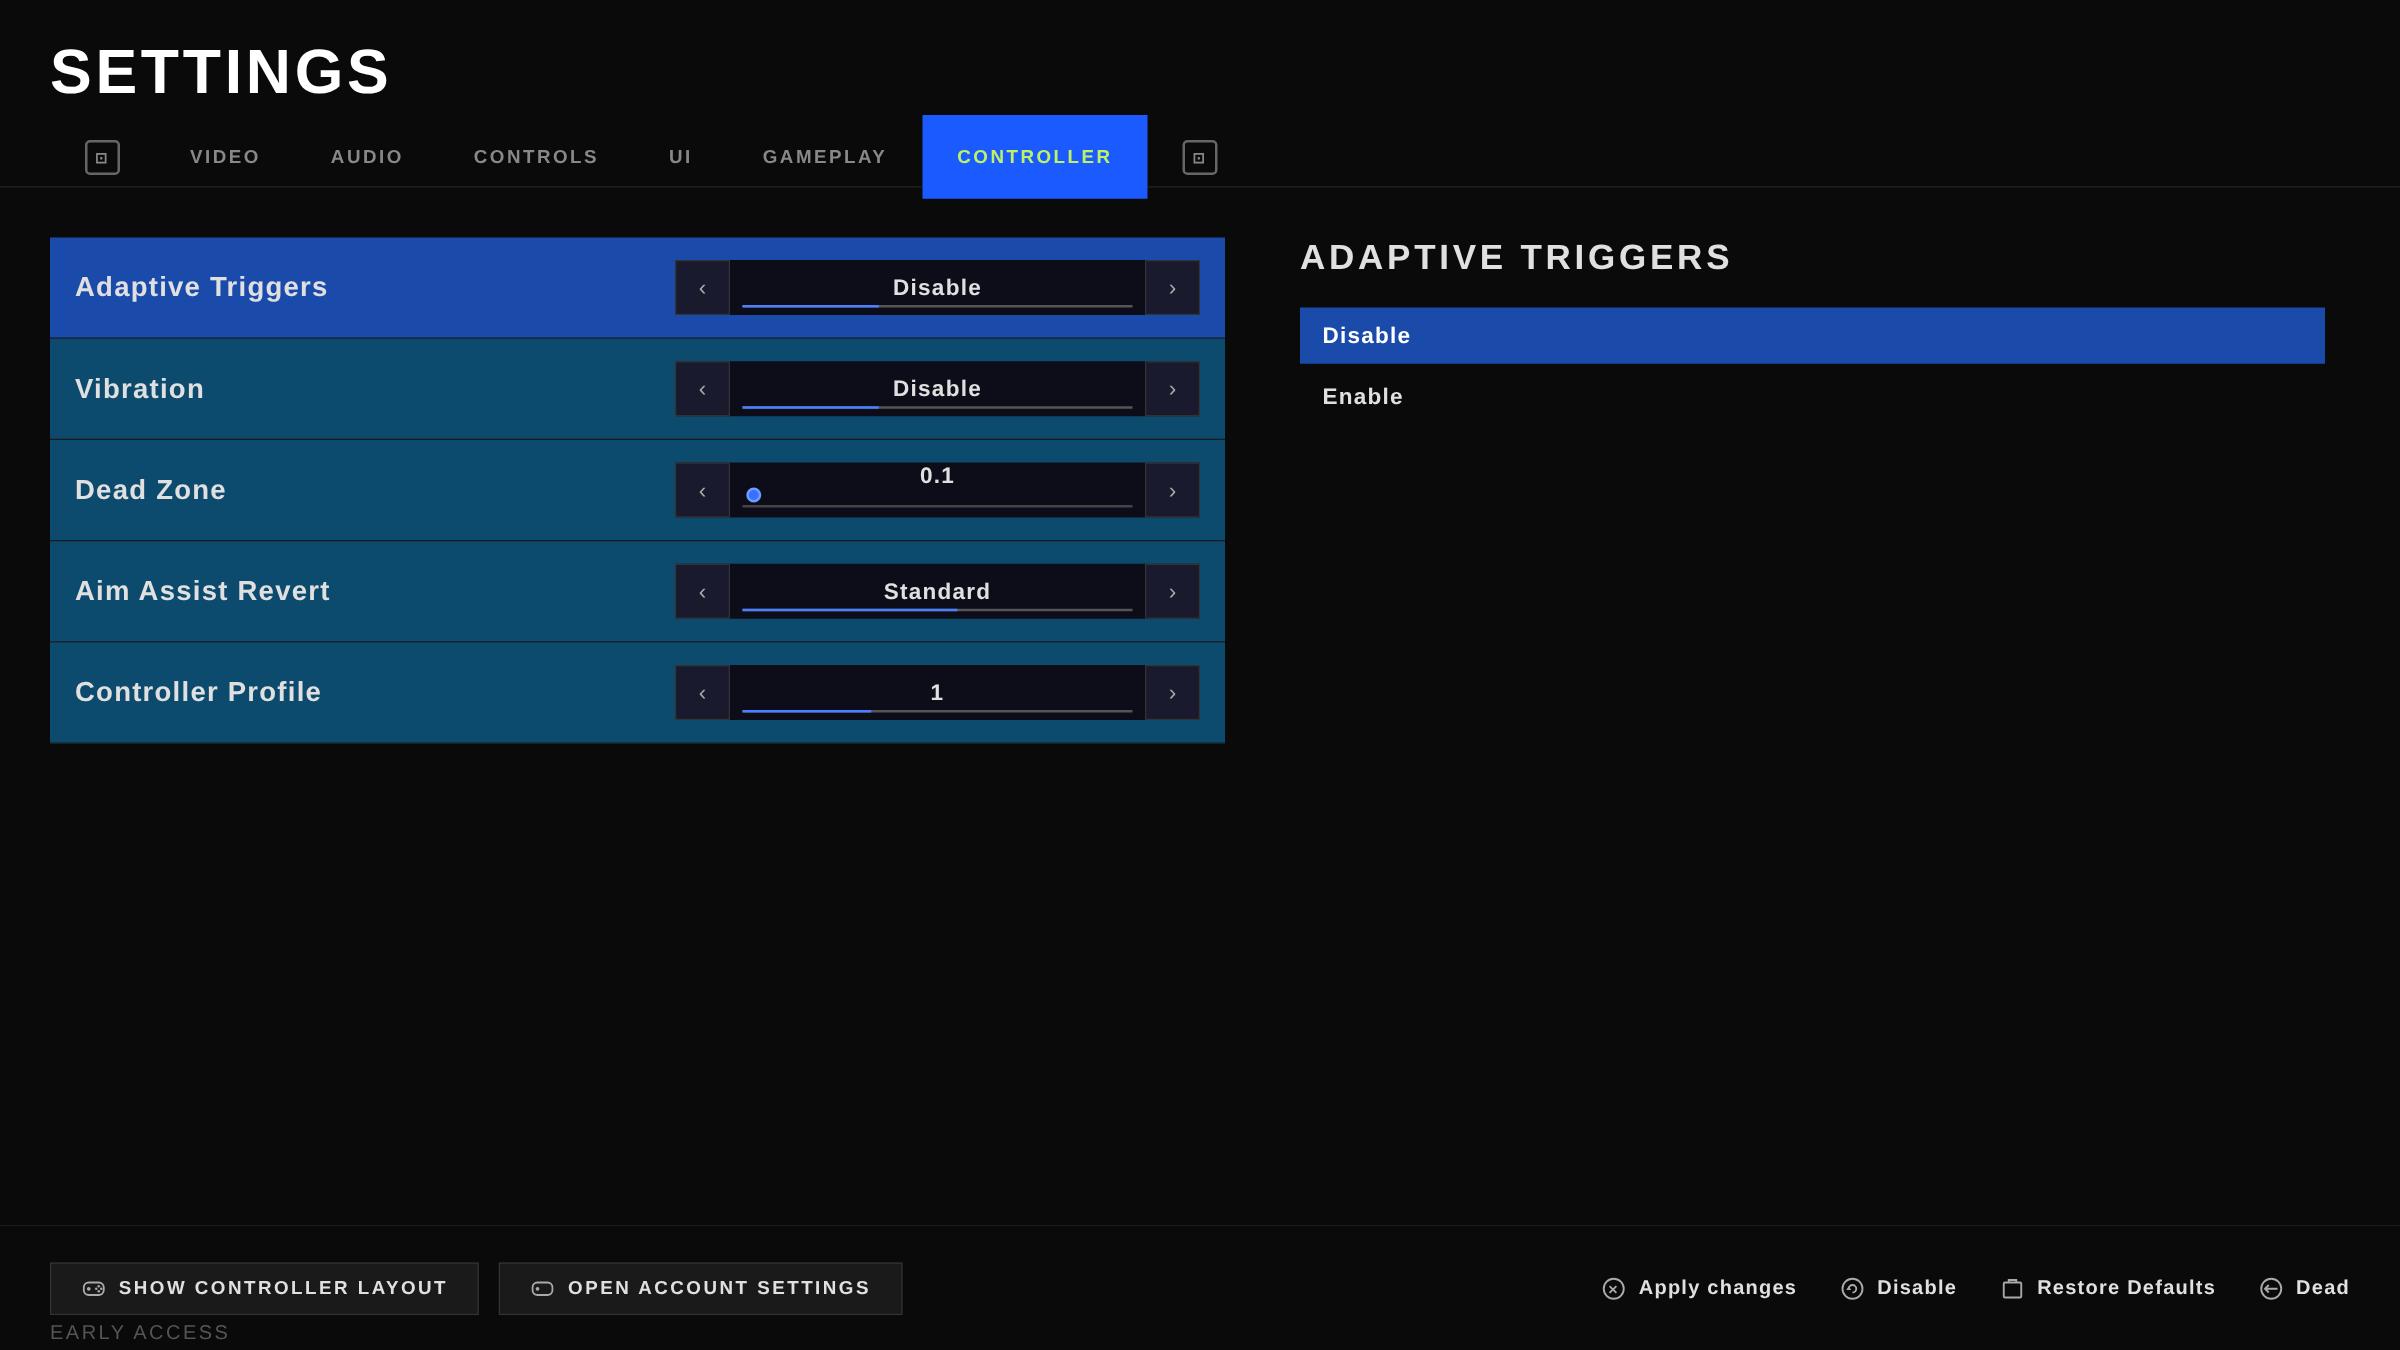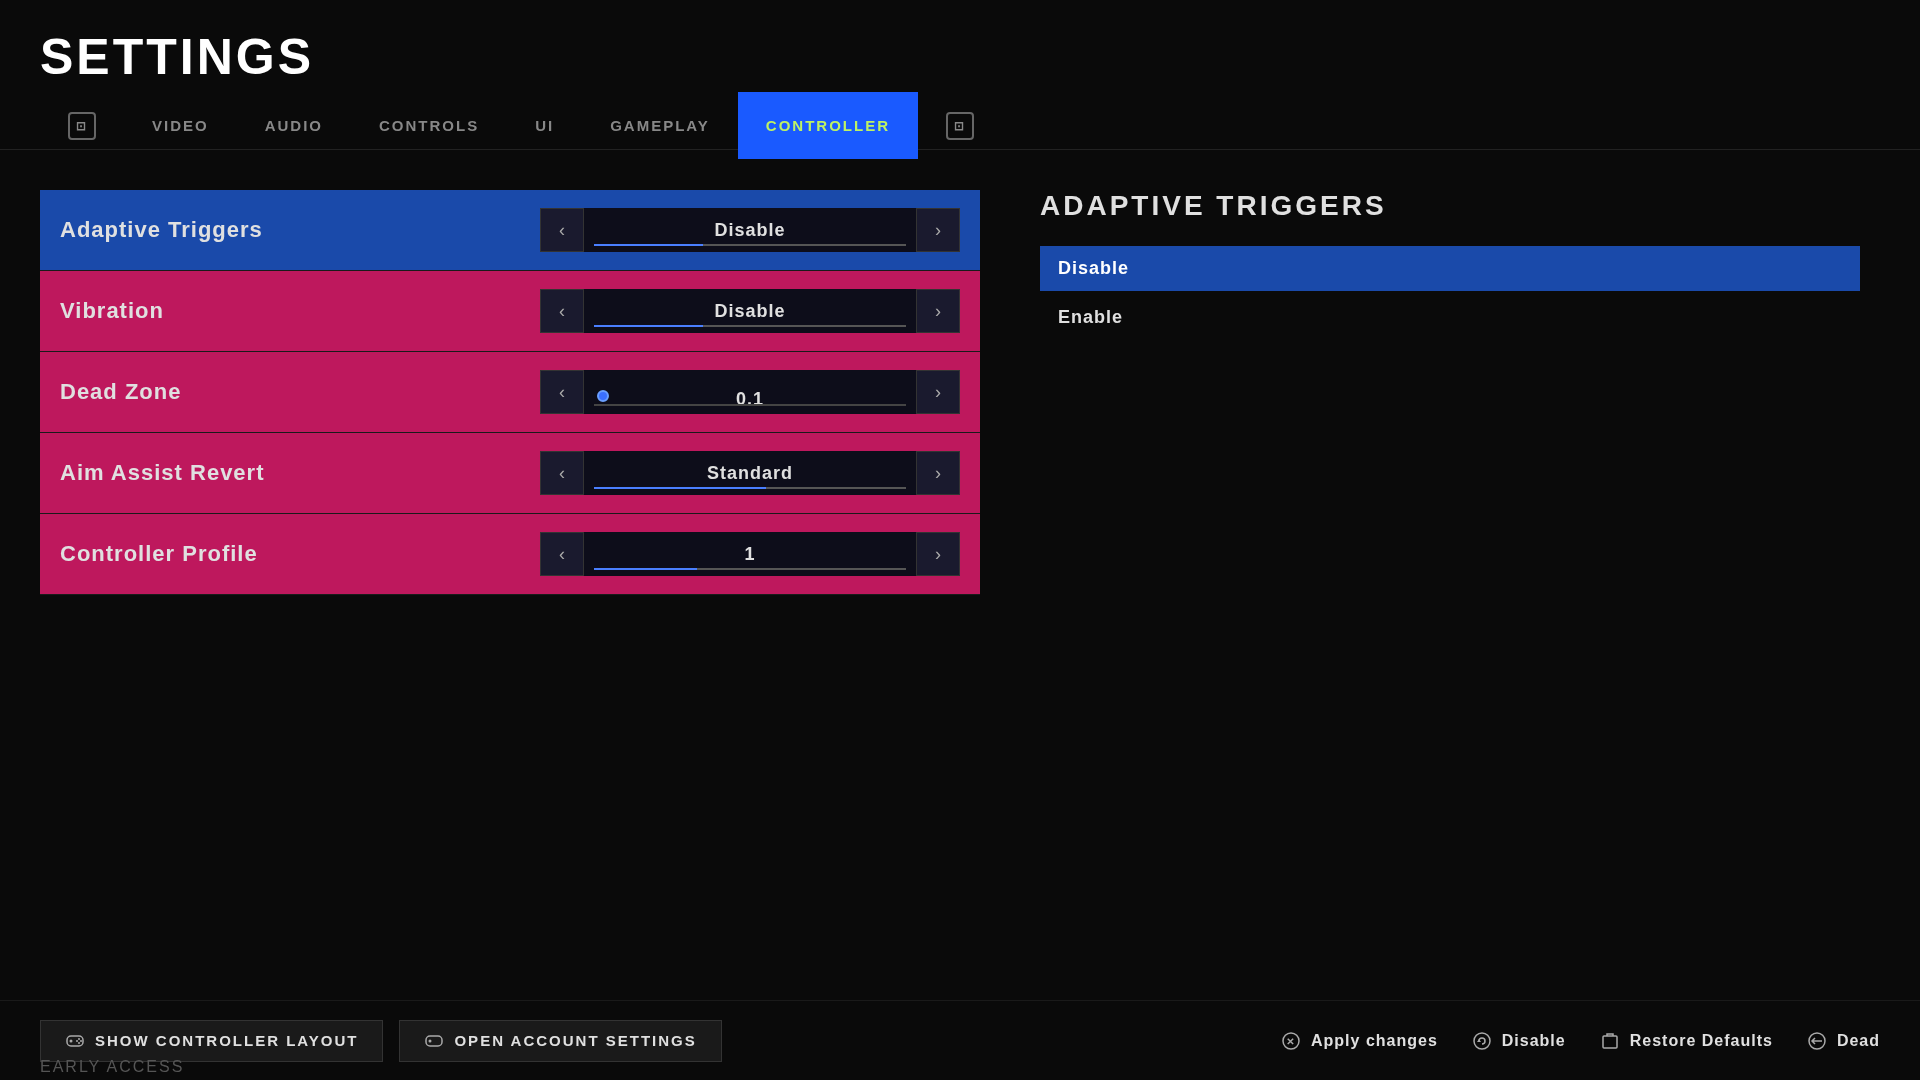--- a/index.html
+++ b/index.html
@@ -70,21 +70,21 @@
       display: flex;
       flex-direction: column;
       gap: 0;
     }
 
     .setting-row {
       display: flex;
       align-items: center;
       padding: 18px 20px;
       border-bottom: 1px solid #1a1a1a;
-      background: #be185d;
+      background: #0c4a6e;
       gap: 0;
     }
 
     .setting-row.active-row {
       background: #1a4aaa;
     }
 
     .setting-label {
       width: 480px;
       font-size: 22px;
@@ -150,21 +150,21 @@
 
     
     .slider-container {
       flex: 1;
       position: relative;
       height: 44px;
       background: #0d0d1a;
       display: flex;
       flex-direction: column;
       align-items: center;
-      justify-content: flex-end;
+      justify-content: flex-start;
     }
 
     .slider-value-text {
       font-size: 18px;
       font-weight: 600;
       letter-spacing: 1px;
       color: #e0e0e0;
       margin-bottom: 4px;
     }
 
@@ -217,21 +217,21 @@
       background: #1a4aaa;
       color: #ffffff;
     }
 
     
     .bottom-bar {
       position: absolute;
       bottom: 0;
       left: 0;
       right: 0;
-      height: 80px;
+      height: 100px;
       display: flex;
       align-items: center;
       padding: 0 40px;
       background: #0a0a0a;
       border-top: 1px solid #1a1a1a;
     }
 
     .bottom-left {
       display: flex;
       gap: 16px;

